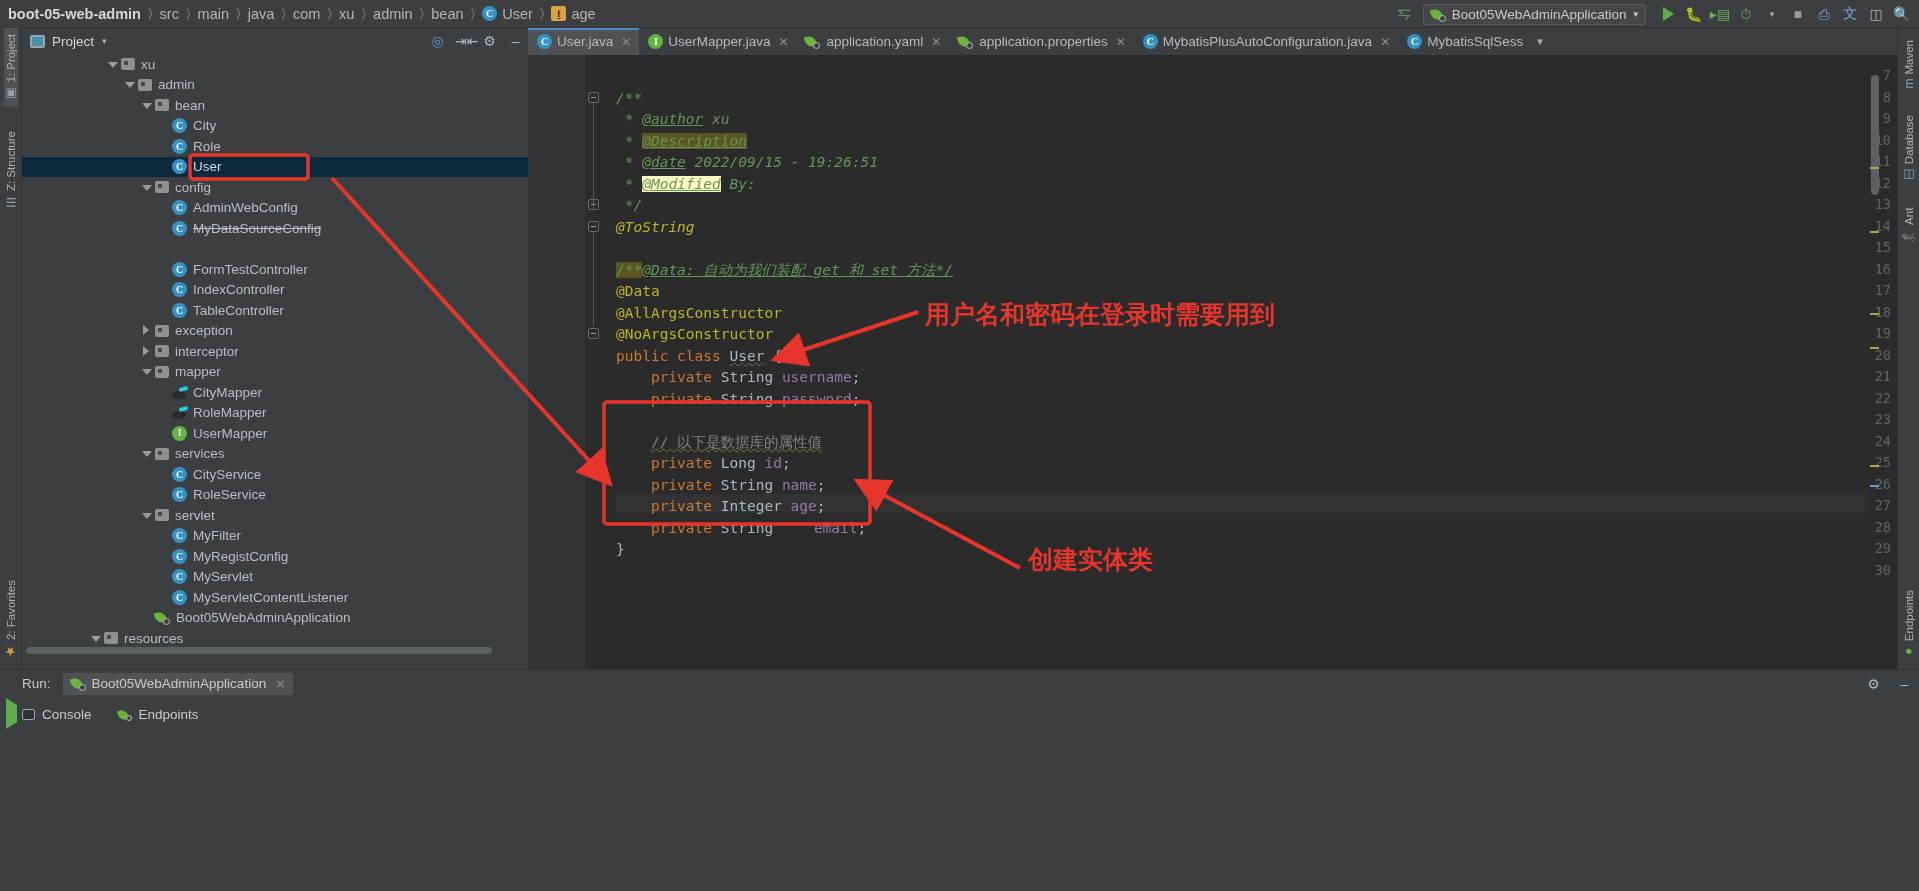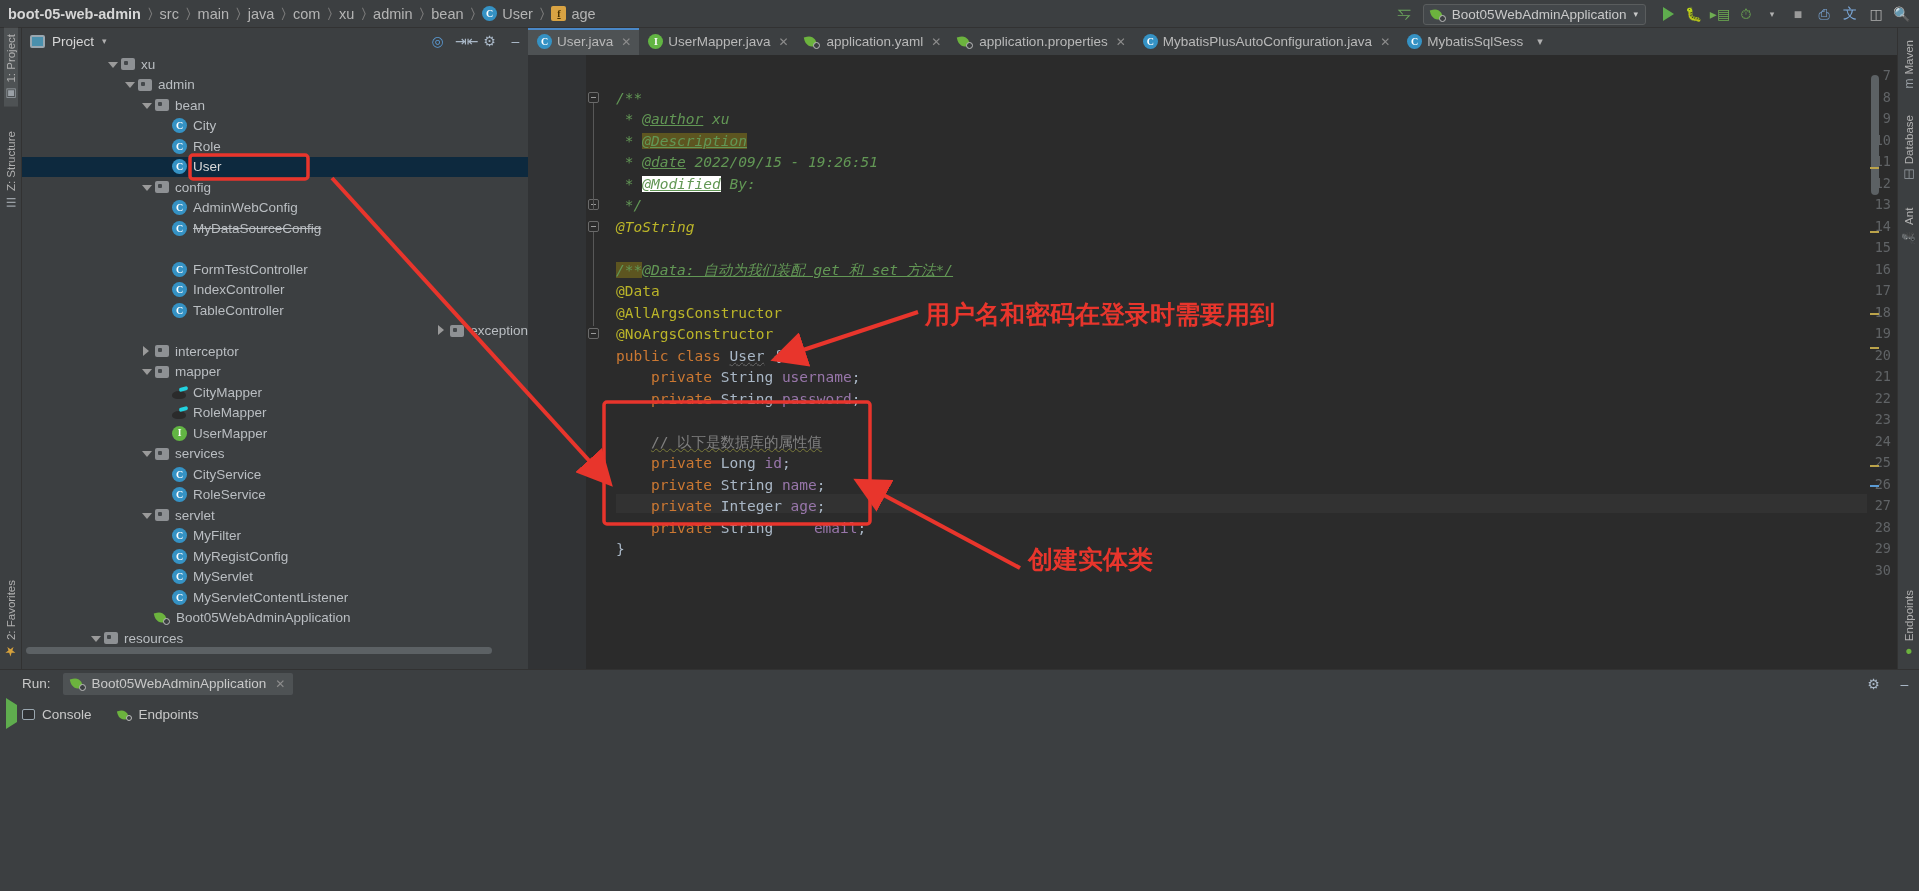--- a/index.html
+++ b/index.html
@@ -347,21 +347,21 @@
           <span class="arrow"></span>
           <span class="ico-cls">C</span>
           <span>IndexController</span>
         </div>
         <div class="trow" style="top: 246px; position: absolute; left: 0px; right: 0px;">
           <span style="width: 136px; flex: 0 0 auto;"></span>
           <span class="arrow"></span>
           <span class="ico-cls">C</span>
           <span>TableController</span>
         </div>
-        <div class="trow" style="top: 266.5px; position: absolute; left: 0px; right: 0px; justify-content: flex-end;">
+        <div class="trow" style="top: 266.5px; position: absolute; left: 0px; right: 0px;">
           <span style="width: 119px; flex: 0 0 auto;"></span>
           <span class="arrow right"></span>
           <span class="folder"></span>
           <span>exception</span>
         </div>
         <div class="trow" style="top: 287px; position: absolute; left: 0px; right: 0px;">
           <span style="width: 119px; flex: 0 0 auto;"></span>
           <span class="arrow right"></span>
           <span class="folder"></span>
           <span>interceptor</span>
@@ -515,21 +515,21 @@
             <div class="fold-box"></div>
           </div>
           <div class="codeline" style="top: 33.5px;"><span style="color: rgb(98, 151, 85); font-style: italic;">/**</span></div>
           <div class="lnum" style="top: 55px;">9</div>
           <div class="codeline" style="top: 55px;"><span style="color: rgb(98, 151, 85); font-style: italic;"> * </span><span style="color: rgb(98, 151, 85); font-style: italic; text-decoration: underline;">@author</span><span style="color: rgb(98, 151, 85); font-style: italic;"> xu</span></div>
           <div class="lnum" style="top: 76.5px;">10</div>
           <div class="codeline" style="top: 76.5px;"><span style="color: rgb(98, 151, 85); font-style: italic;"> * </span><span style="color: rgb(98, 151, 85); font-style: italic; text-decoration: underline; background: rgb(93, 85, 32);">@Description</span></div>
           <div class="lnum" style="top: 98px;">11</div>
           <div class="codeline" style="top: 98px;"><span style="color: rgb(98, 151, 85); font-style: italic;"> * </span><span style="color: rgb(98, 151, 85); font-style: italic; text-decoration: underline;">@date</span><span style="color: rgb(98, 151, 85); font-style: italic;"> 2022/09/15 - 19:26:51</span></div>
           <div class="lnum" style="top: 119.5px;">12</div>
-          <div class="codeline" style="top: 119.5px;"><span style="color: rgb(98, 151, 85); font-style: italic;"> * </span><span style="color: rgb(98, 151, 85); font-style: italic; text-decoration: underline; background: #ffffff;">@Modified</span><span style="color: rgb(98, 151, 85); font-style: italic;"> By:</span></div>
+          <div class="codeline" style="top: 119.5px;"><span style="color: rgb(98, 151, 85); font-style: italic;"> * </span><span style="color: rgb(98, 151, 85); font-style: italic; text-decoration: underline; background: #fef9c3;">@Modified</span><span style="color: rgb(98, 151, 85); font-style: italic;"> By:</span></div>
           <div class="lnum" style="top: 141px;">13</div>
           <div class="foldmark" style="top: 144px;">
             <div class="fold-box"></div>
           </div>
           <div class="codeline" style="top: 141px;"><span style="color: rgb(98, 151, 85); font-style: italic;"> */</span></div>
           <div class="lnum" style="top: 162.5px;">14</div>
           <div class="foldmark" style="top: 165.5px;">
             <div class="fold-box"></div>
           </div>
           <div class="codeline" style="top: 162.5px;"><span style="color: rgb(187, 181, 41); font-style: italic;">@ToString</span></div>

